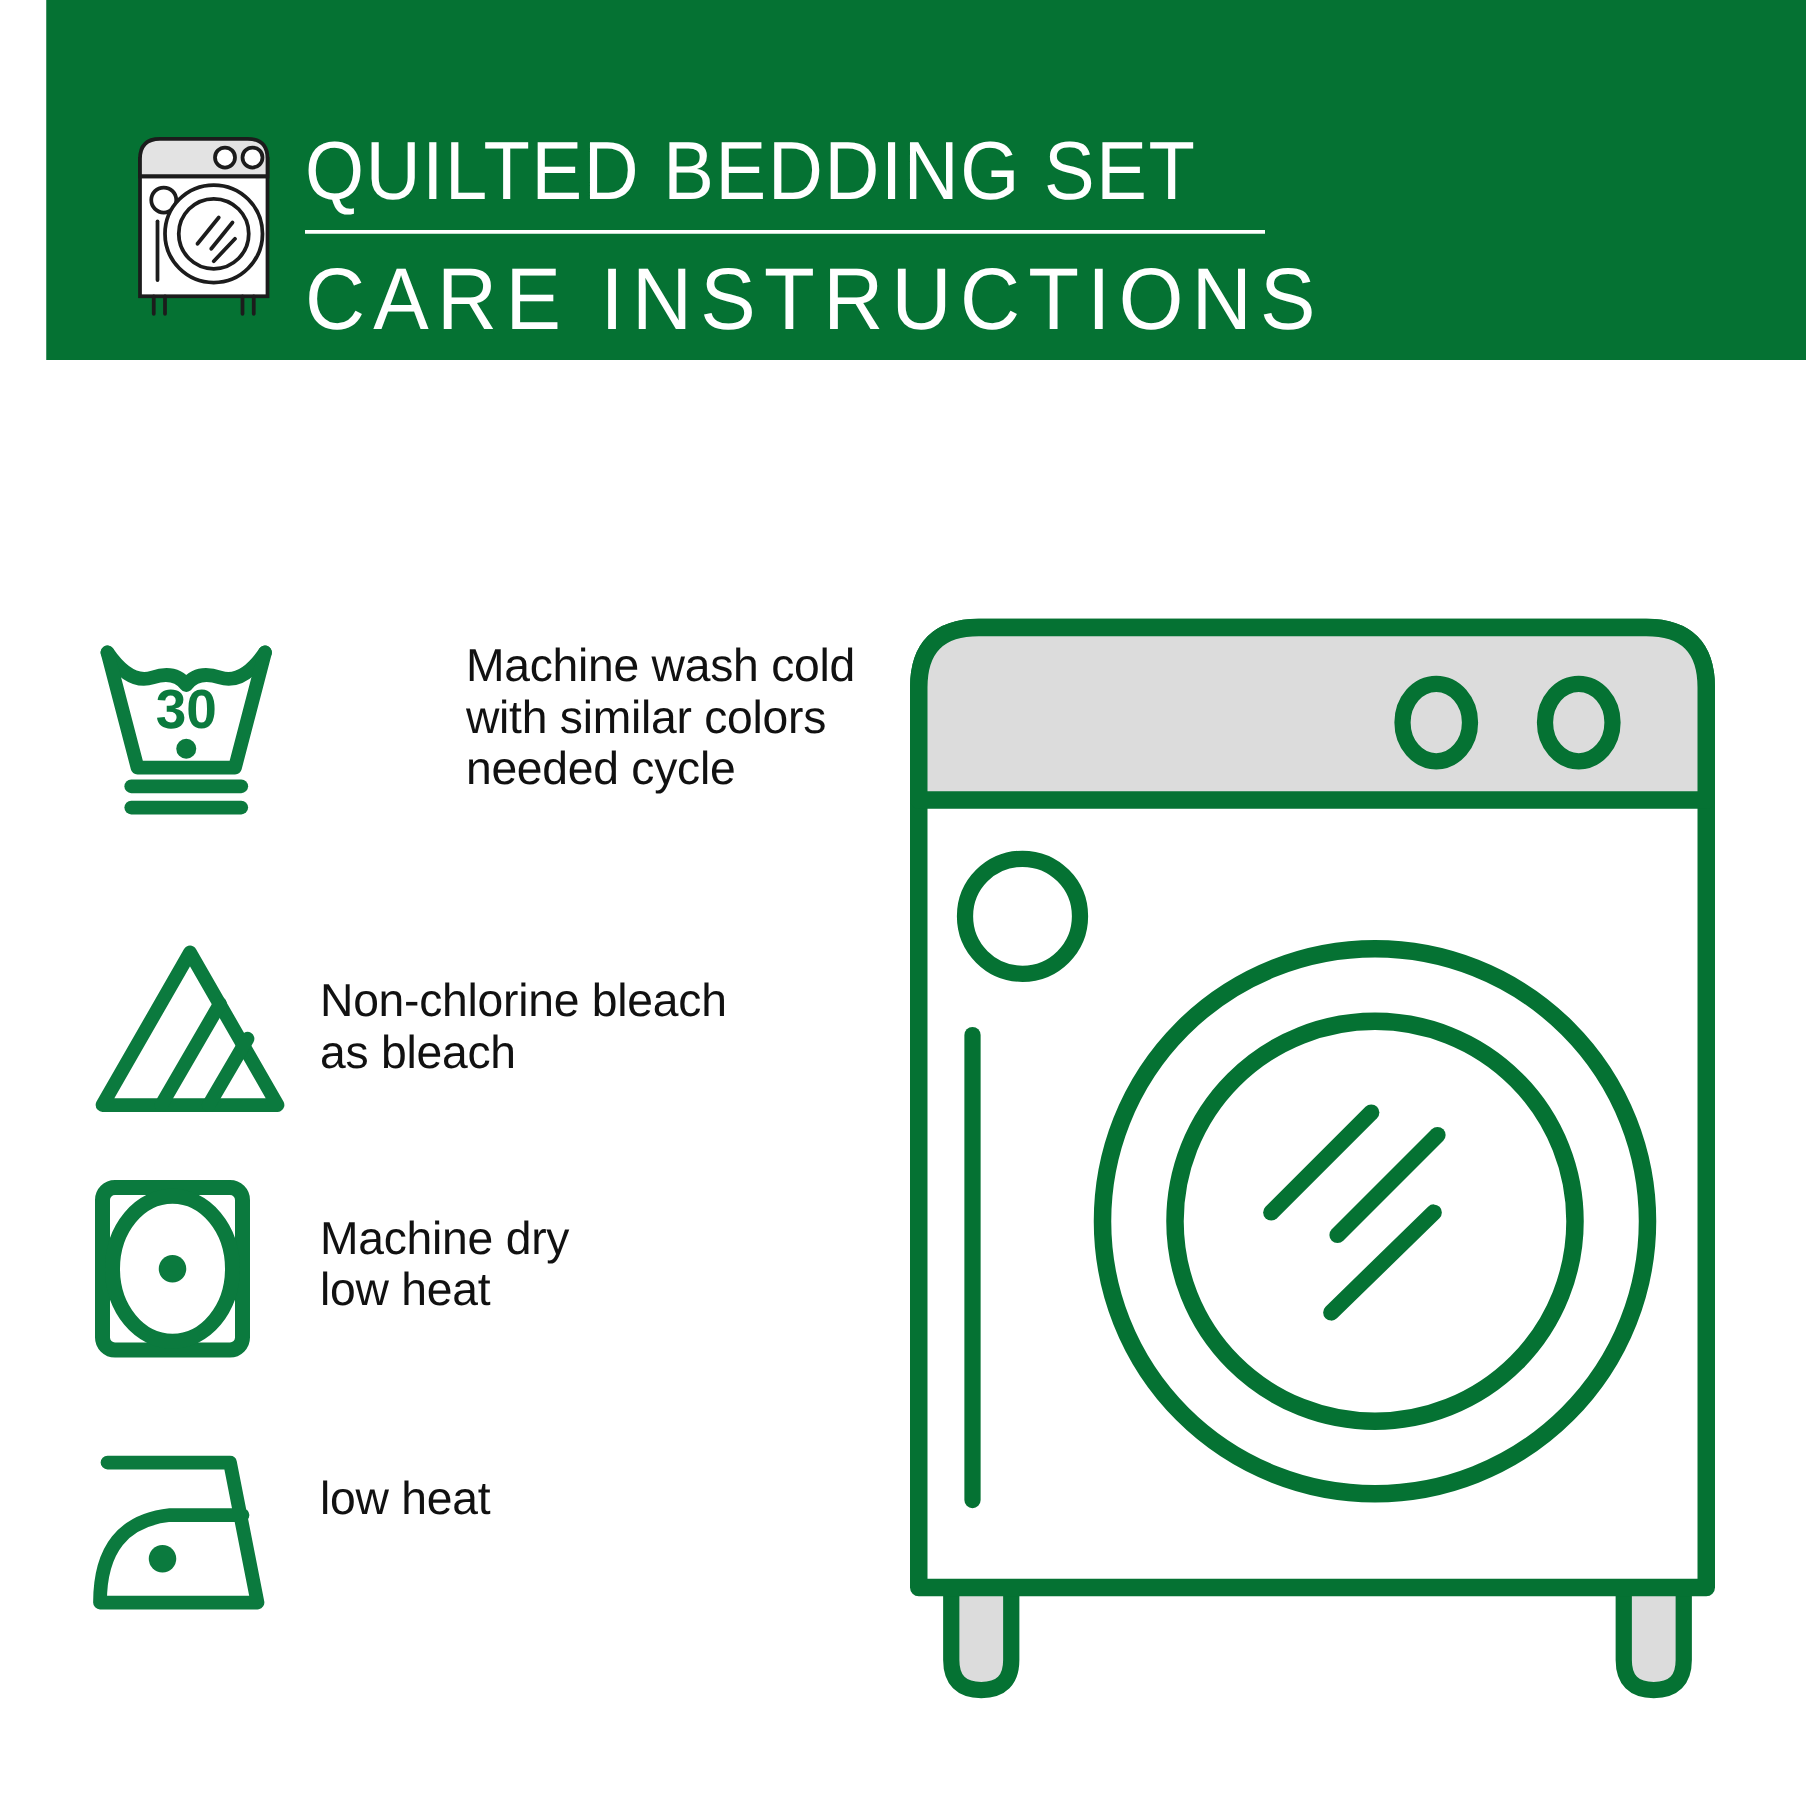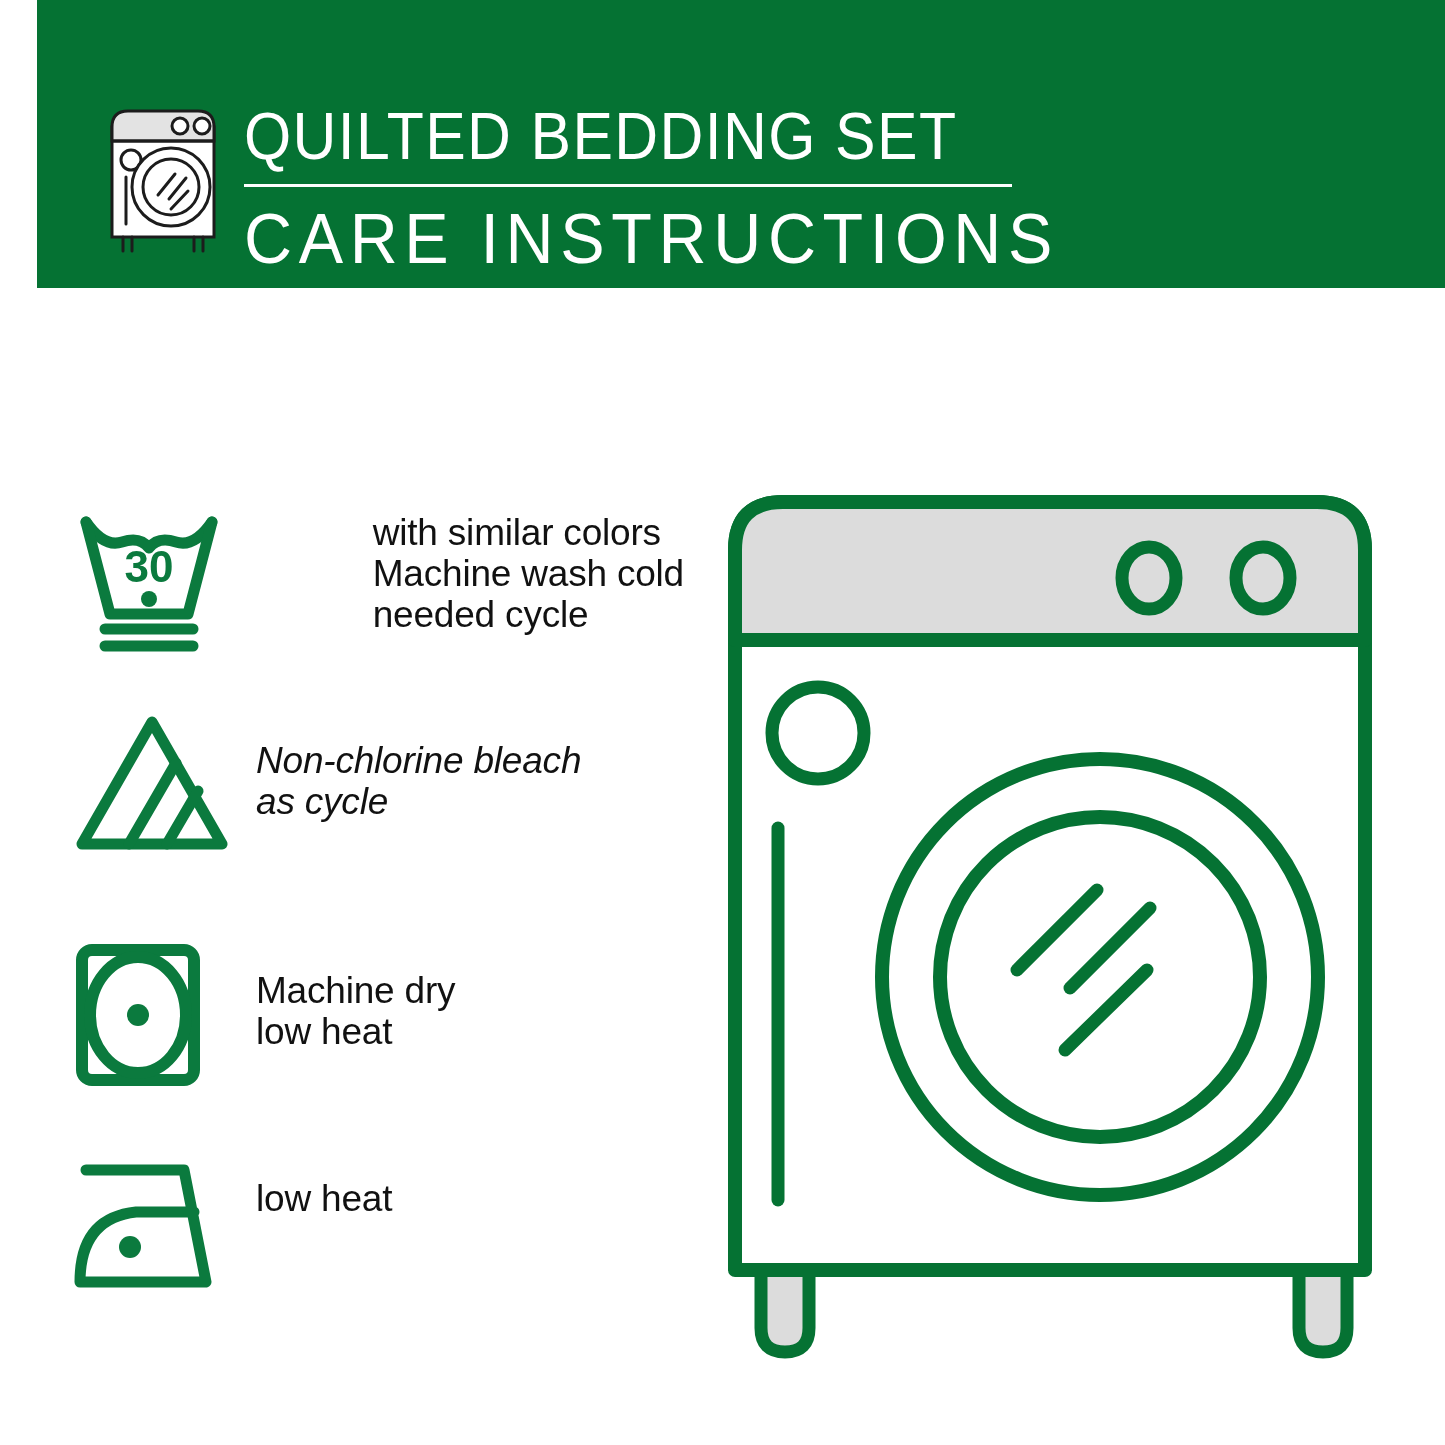--- a/index.html
+++ b/index.html
@@ -86,21 +86,21 @@
   }
   .care-text {
     font-family: "Liberation Sans", sans-serif;
     font-size: 37px;
     line-height: 41px;
     color: #111111;
     letter-spacing: -0.2px;
     padding-left: 22px;
   }
   #row-wash   { top: 500px; justify-content: space-between; }
-  #row-bleach { top: 710px; font-style: italic; }
+  #row-bleach { top: 750px; }
   #row-dry    { top: 940px; }
   #row-iron   { top: 1148px; }
 
   #row-wash   .care-text { padding-top: 12px; }
   #row-bleach .care-text { padding-top: 30px; }
   #row-dry    .care-text { padding-top: 30px; }
   #row-iron   .care-text { padding-top: 30px; }
 
   
   #machine-illustration {
@@ -160,39 +160,39 @@
           <path d="M22 22 Q40 48 58 42 Q76 36 85 48 Q94 36 112 42 Q130 48 148 22"></path>
           <path d="M22 22 L46 114 L124 114 L148 22"></path>
           <path d="M41 129 L129 129"></path>
           <path d="M41 146 L129 146"></path>
         </g>
         <text x="85" y="82" font-family="Liberation Sans, sans-serif" font-size="44" font-weight="bold" fill="#0b7a3e" text-anchor="middle">30</text>
         <circle cx="85" cy="99" r="8" fill="#0b7a3e"></circle>
       </svg>
     </div>
     <div class="care-text">
+      <div>Machine wash cold</div>
       <div>with similar colors</div>
-      <div>Machine wash cold</div>
       <div>needed cycle</div>
     </div>
   </div>
 
   <div class="care-row" id="row-bleach">
     <div class="care-symbol">
       <svg viewBox="0 0 170 150" width="170" height="150" aria-hidden="true">
         <g fill="none" stroke="#0b7a3e" stroke-width="11" stroke-linecap="round" stroke-linejoin="round">
           <path d="M88 12 L158 134 L18 134 Z"></path>
           <path d="M65 134 L112 53"></path>
           <path d="M103 134 L134 81"></path>
         </g>
       </svg>
     </div>
     <div class="care-text">
       <div>Non-chlorine bleach</div>
-      <div>as cycle</div>
+      <div>as bleach</div>
     </div>
   </div>
 
   <div class="care-row" id="row-dry">
     <div class="care-symbol">
       <svg viewBox="0 0 170 150" width="170" height="150" aria-hidden="true">
         <g fill="none" stroke="#0b7a3e" stroke-width="12" stroke-linecap="round" stroke-linejoin="round">
           <rect x="18" y="10" width="112" height="130" rx="10" ry="10"></rect>
           <ellipse cx="74" cy="75" rx="48" ry="58"></ellipse>
         </g>

